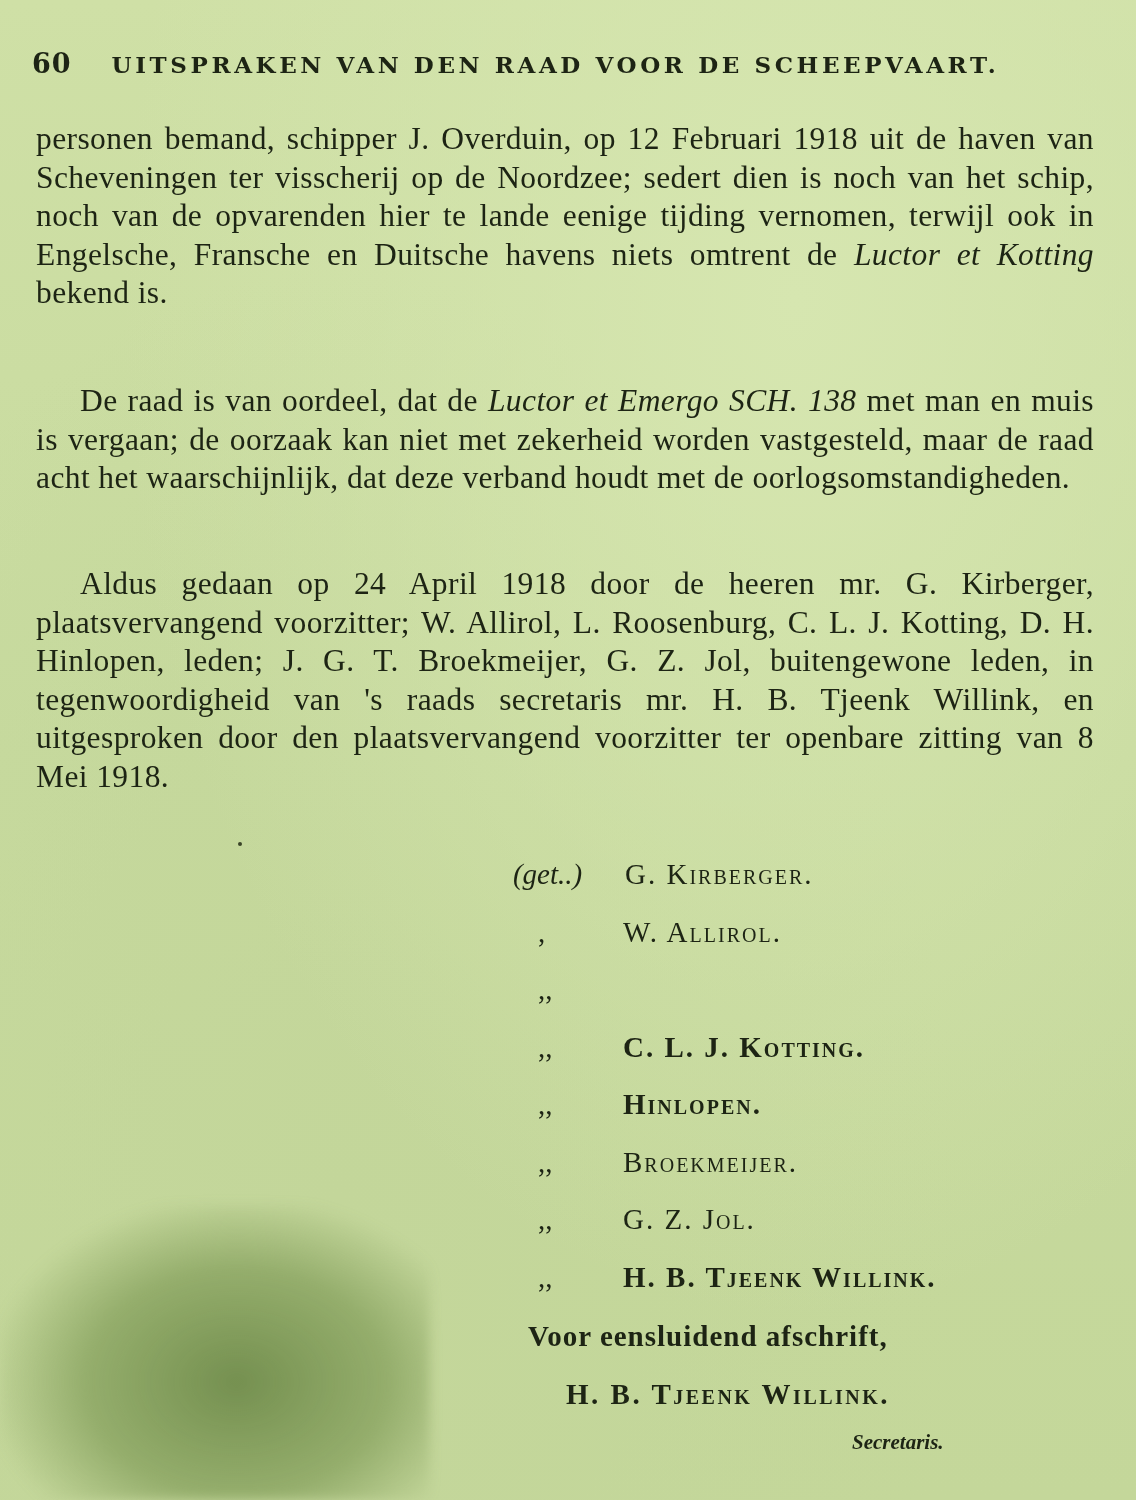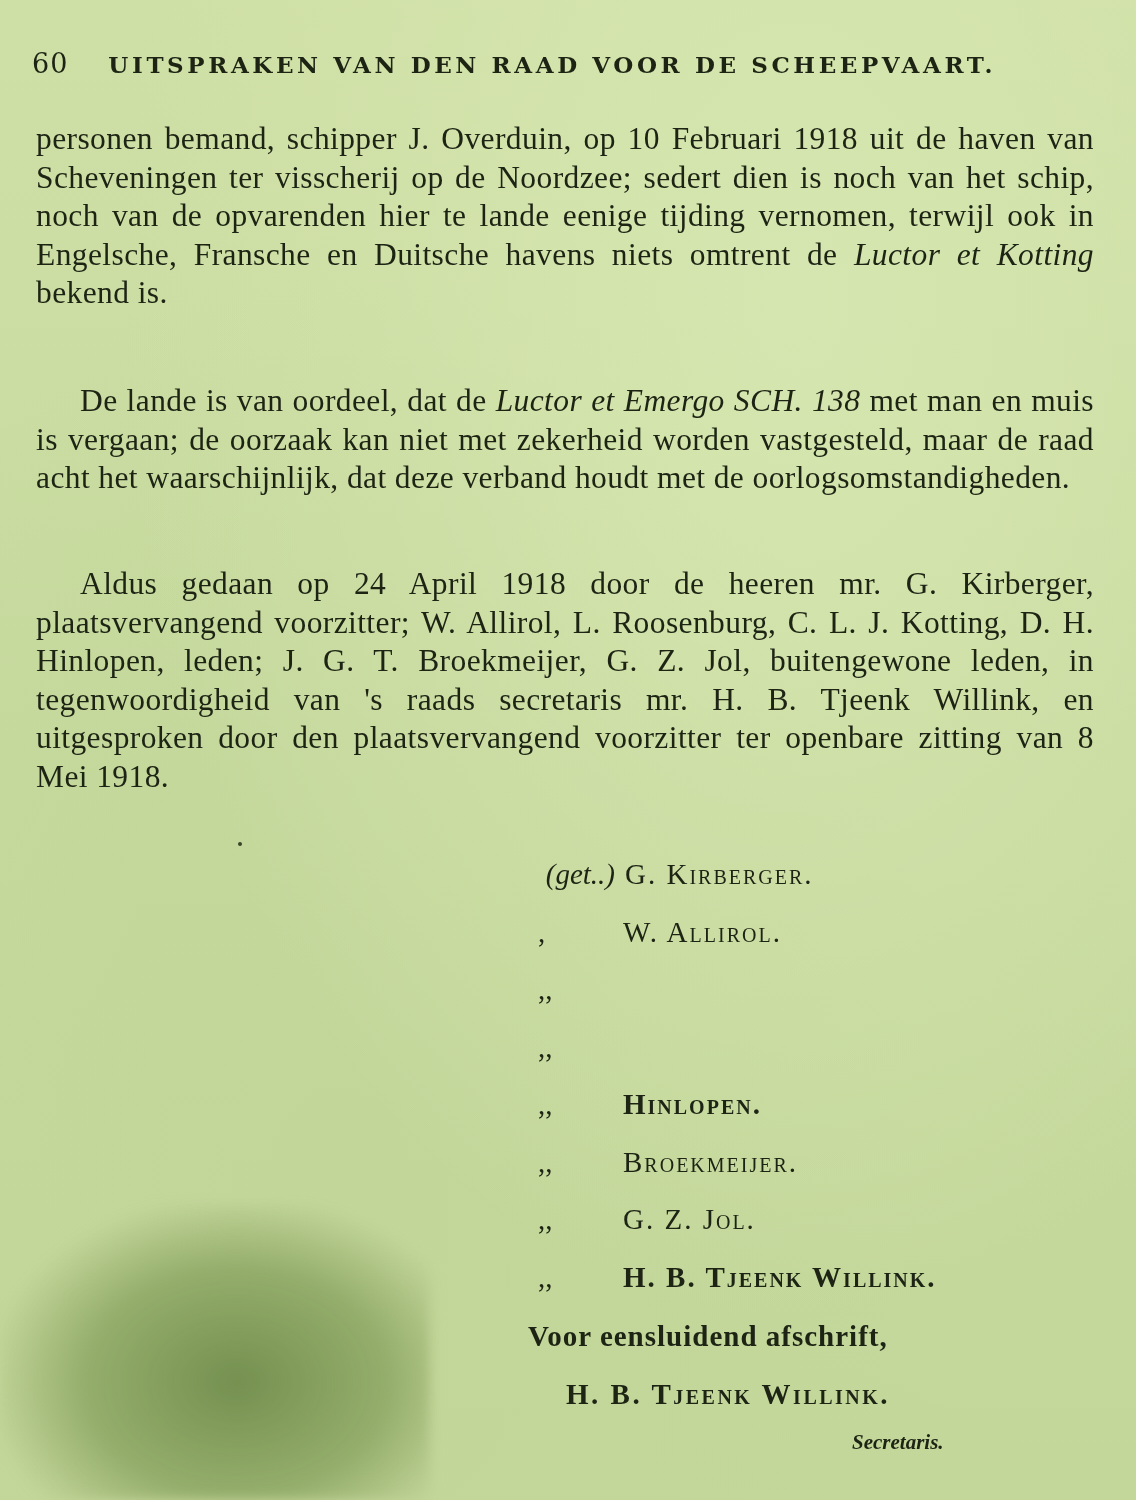--- a/index.html
+++ b/index.html
@@ -19,21 +19,21 @@
   }
   .smudge {
     position: absolute; left: 0; top: 1205px; width: 430px; height: 295px;
     background: radial-gradient(ellipse at 55% 60%, rgba(90,120,55,0.75) 0%, rgba(110,140,70,0.55) 45%, rgba(180,205,140,0) 75%);
     filter: blur(6px);
   }
   .header {
     position: absolute; top: 48px; left: 32px; right: 40px;
     display: flex; align-items: baseline; gap: 40px;
   }
-  .page-number { font-size: 27px; font-weight: normal; letter-spacing: 1px; }
+  .page-number { font-size: 27px; font-weight: bold; letter-spacing: 1px; }
   .running-title {
     font-size: 23px; font-weight: bold; letter-spacing: 3.6px; text-transform: uppercase;
   }
   .body-text {
     position: absolute; left: 36px; width: 1058px;
     font-family: "Liberation Serif", "DejaVu Serif", serif;
     font-size: 31.5px; line-height: 38.5px; text-align: justify;
     letter-spacing: 0.4px;
   }
   .body-text p { margin: 0; }
@@ -41,21 +41,21 @@
   .para1 { top: 120px; }
   .para2 { top: 382px; }
   .para3 { top: 565px; }
   .it { font-style: italic; }
   .signatures {
     position: absolute; left: 480px; top: 858px;
     font-family: "Liberation Serif", "DejaVu Serif", serif;
     font-size: 29px;
   }
   .sig-row { display: flex; height: 57.5px; align-items: baseline; }
-  .sig-prefix { width: 135px; text-align: right; padding-right: 0; box-sizing: border-box; }
+  .sig-prefix { width: 135px; text-align: center; padding-right: 0; box-sizing: border-box; }
   .sig-prefix.ditto { text-align: left; padding-left: 58px; }
   .sig-name { padding-left: 8px; font-variant: small-caps; letter-spacing: 2px; }
   .sig-name.first { padding-left: 10px; }
   .closing {
     position: absolute; left: 528px; top: 1320px;
     font-family: "Liberation Serif", "DejaVu Serif", serif;
     font-size: 29px; font-weight: bold; letter-spacing: 1px; text-align: center;
   }
   .closing-name {
     position: absolute; left: 566px; top: 1378px;
@@ -76,27 +76,27 @@
 <div class="smudge"></div>
 <div class="speck"></div>
 
 <div class="header">
   <span class="page-number">60</span>
   <span class="running-title">UITSPRAKEN VAN DEN RAAD VOOR DE SCHEEPVAART.</span>
 </div>
 
 <div class="body-text para1">
   <p>
-    <span>personen bemand, schipper J. Overduin, op 10 Februari 1918 uit de haven van Scheveningen ter visscherij op de Noordzee; sedert dien is noch van het schip, noch van de opvarenden hier te lande eenige tijding vernomen, terwijl ook in Engelsche, Fransche en Duitsche havens niets omtrent de </span><span class="it">Luctor et Kotting</span><span> bekend is.</span>
+    <span>personen bemand, schipper J. Overduin, op 12 Februari 1918 uit de haven van Scheveningen ter visscherij op de Noordzee; sedert dien is noch van het schip, noch van de opvarenden hier te lande eenige tijding vernomen, terwijl ook in Engelsche, Fransche en Duitsche havens niets omtrent de </span><span class="it">Luctor et Kotting</span><span> bekend is.</span>
   </p>
 </div>
 
 <div class="body-text para2">
   <p class="indent">
-    <span>De lande is van oordeel, dat de </span><span class="it">Luctor et Emergo SCH. 138</span><span> met man en muis is vergaan; de oorzaak kan niet met zekerheid worden vastgesteld, maar de raad acht het waarschijnlijk, dat deze verband houdt met de oorlogsomstandigheden.</span>
+    <span>De raad is van oordeel, dat de </span><span class="it">Luctor et Emergo SCH. 138</span><span> met man en muis is vergaan; de oorzaak kan niet met zekerheid worden vastgesteld, maar de raad acht het waarschijnlijk, dat deze verband houdt met de oorlogsomstandigheden.</span>
   </p>
 </div>
 
 <div class="body-text para3">
   <p class="indent">Aldus gedaan op 24 April 1918 door de heeren mr. G. Kirberger, plaatsvervangend voorzitter; W. Allirol, L. Roosenburg, C. L. J. Kotting, D. H. Hinlopen, leden; J. G. T. Broekmeijer, G. Z. Jol, buitengewone leden, in tegenwoordigheid van 's raads secretaris mr. H. B. Tjeenk Willink, en uitgesproken door den plaatsvervangend voorzitter ter openbare zitting van 8 Mei 1918.</p>
 </div>
 
 <div class="signatures">
   <div class="sig-row">
     <span class="sig-prefix it">(get..)</span>
@@ -104,20 +104,21 @@
   </div>
   <div class="sig-row">
     <span class="sig-prefix ditto">,</span>
     <span class="sig-name" style="font-weight:normal">W. Allirol.</span>
   </div>
   <div class="sig-row">
     <span class="sig-prefix ditto">,,</span>
   </div>
   <div class="sig-row">
     <span class="sig-prefix ditto">,,</span>
+    <span class="sig-name" style="font-weight:bold">C. L. J. Kotting.</span>
   </div>
   <div class="sig-row">
     <span class="sig-prefix ditto">,,</span>
     <span class="sig-name" style="font-weight:bold">Hinlopen.</span>
   </div>
   <div class="sig-row">
     <span class="sig-prefix ditto">,,</span>
     <span class="sig-name">Broekmeijer.</span>
   </div>
   <div class="sig-row">

